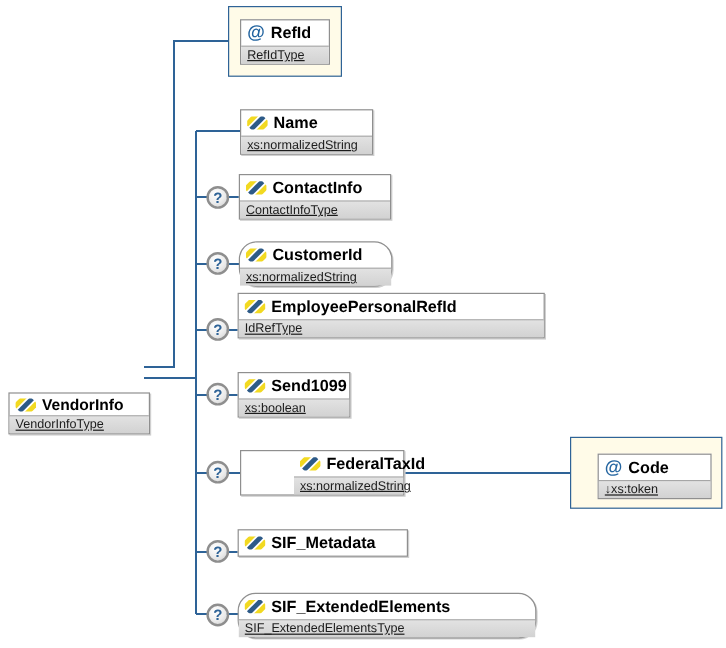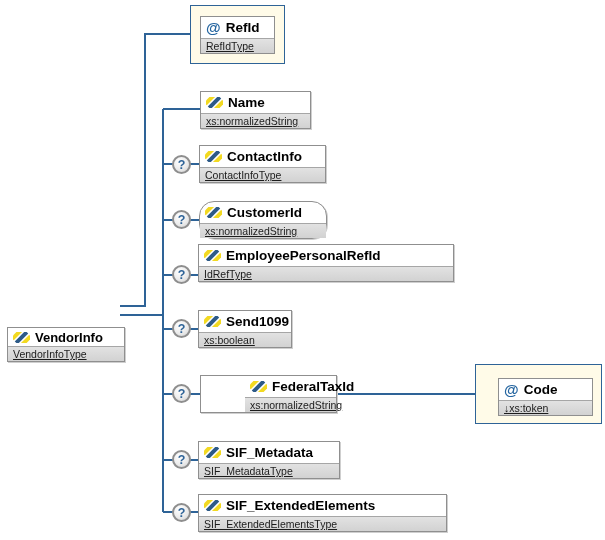--- a/index.html
+++ b/index.html
@@ -191,25 +191,24 @@
     <div class="title">
       <svg class="el-icon" width="17" height="11" viewBox="0 0 17 11">
         <g transform="rotate(-45 8.5 5.5)">
           <rect x="1" y="-2" width="15" height="4" fill="#f2d921"></rect>
           <rect x="1" y="3.5" width="15" height="4" fill="#2d5a87"></rect>
           <rect x="1" y="9" width="15" height="4" fill="#f2d921"></rect>
         </g>
       </svg>
       <span>SIF_Metadata</span>
     </div>
-    <div class="tbar">SIF_MetadataType</div>
   </div>
 
   <div class="opt-circle" style="left:172px; top:503px;">?</div>
-  <div class="node" style="left:198px; top:494px; width:249px;">
+  <div class="node" style="left:198px; top:494px; width:249px;border-radius:15px;">
     <div class="title">
       <svg class="el-icon" width="17" height="11" viewBox="0 0 17 11">
         <g transform="rotate(-45 8.5 5.5)">
           <rect x="1" y="-2" width="15" height="4" fill="#f2d921"></rect>
           <rect x="1" y="3.5" width="15" height="4" fill="#2d5a87"></rect>
           <rect x="1" y="9" width="15" height="4" fill="#f2d921"></rect>
         </g>
       </svg>
       <span>SIF_ExtendedElements</span>
     </div>

